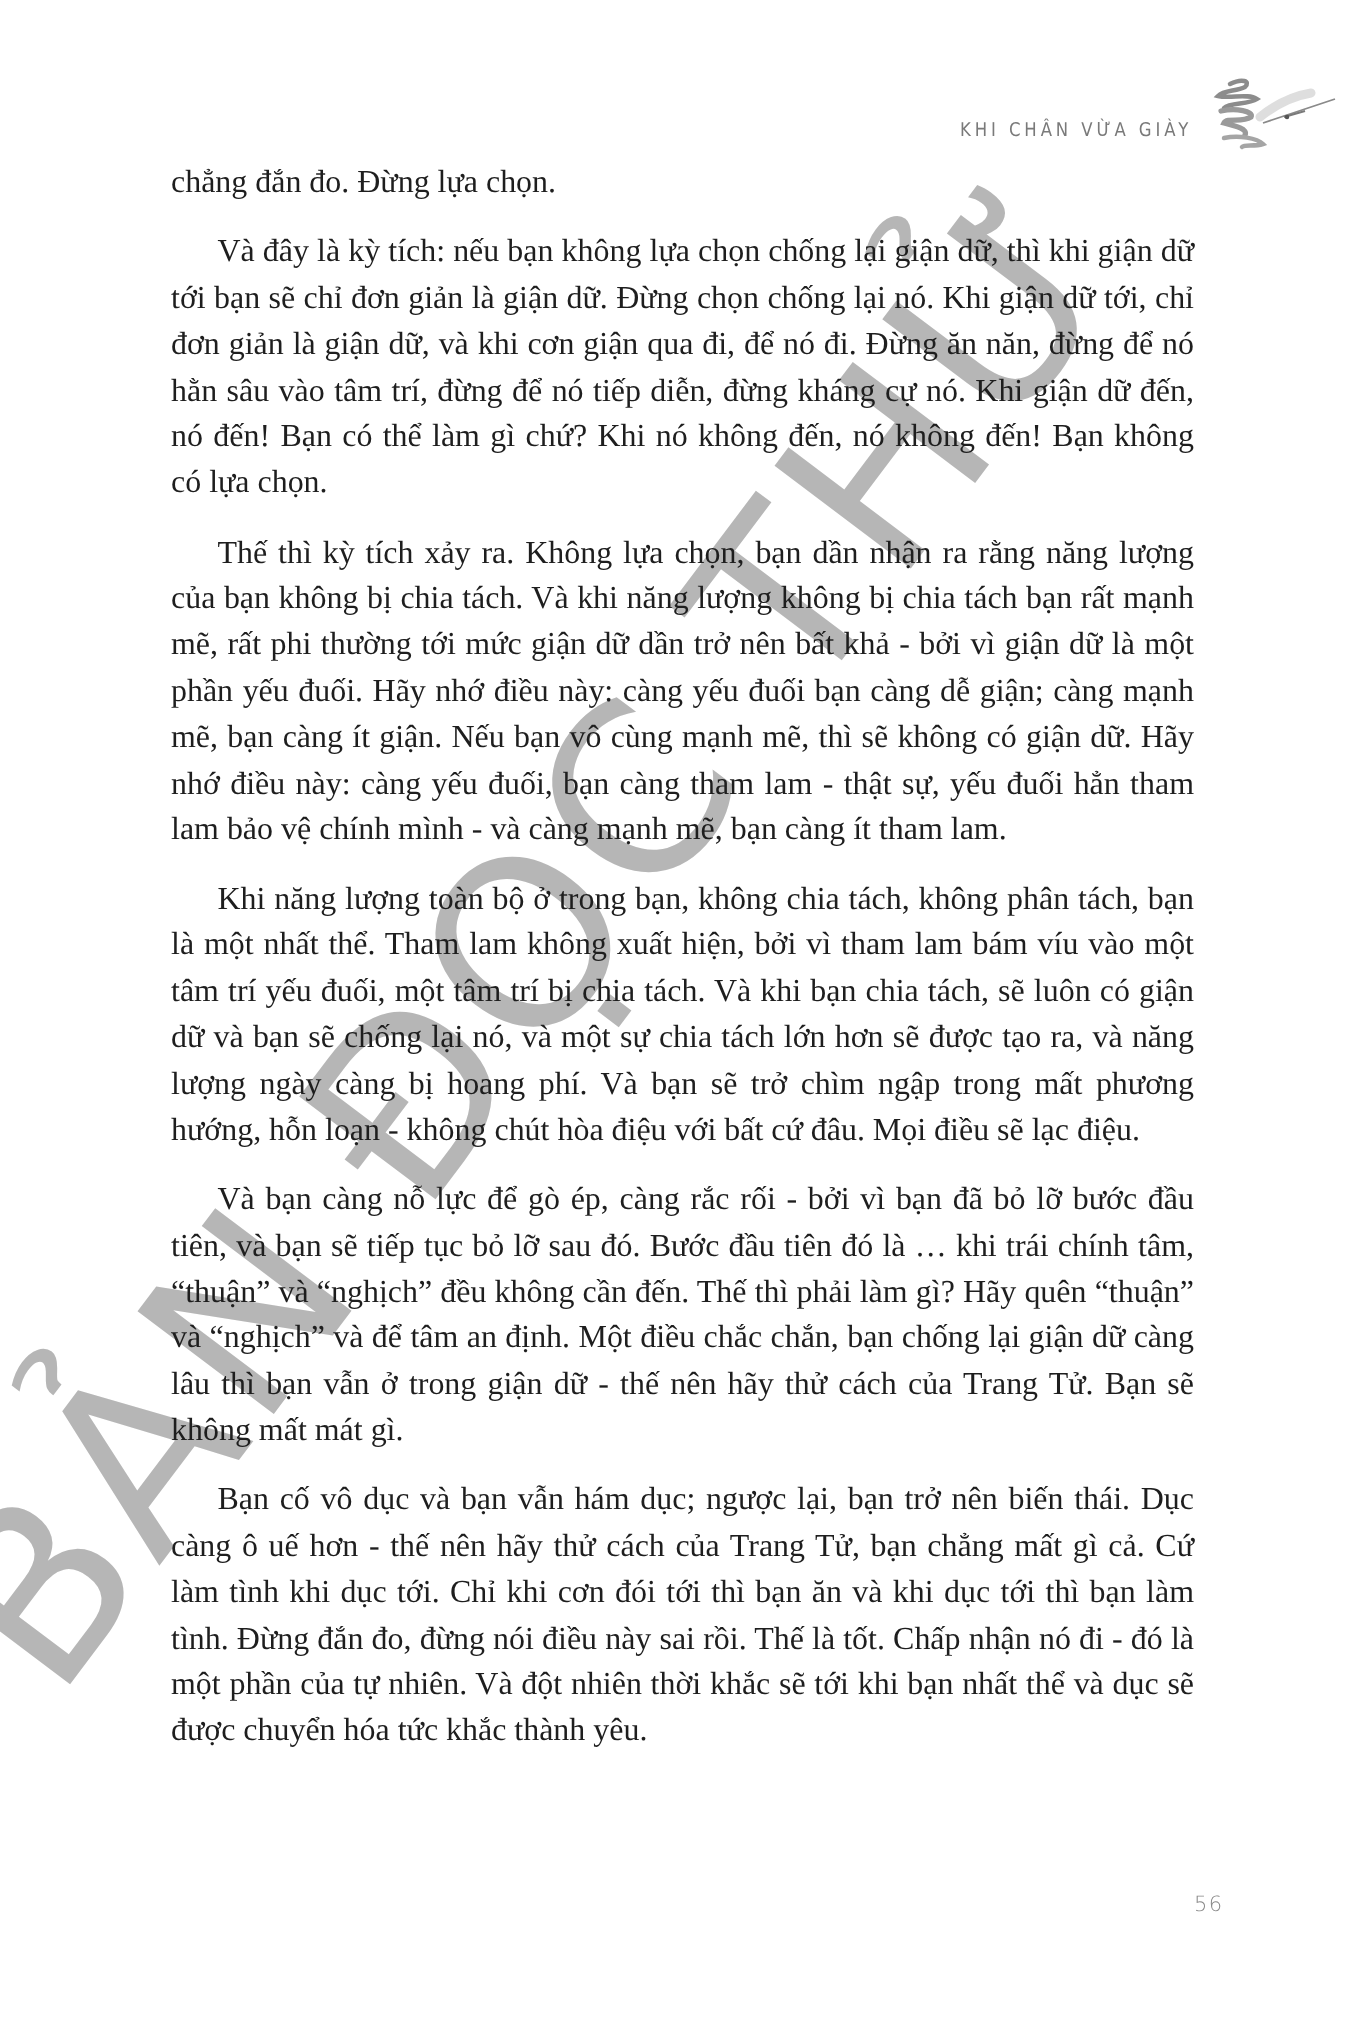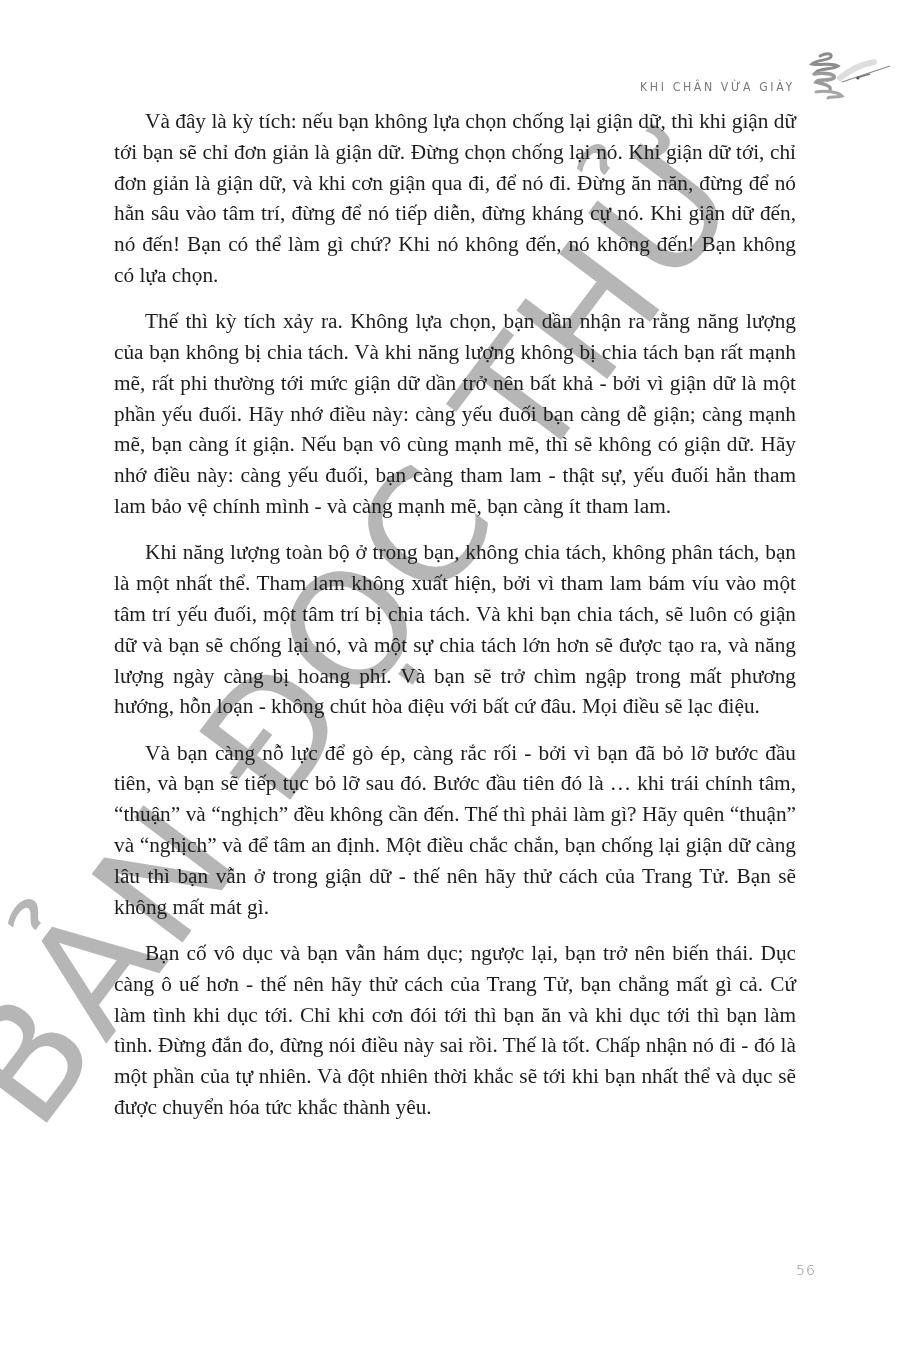--- a/index.html
+++ b/index.html
@@ -115,20 +115,21 @@
       <path d="M50 30 C60 22, 72 16, 84 14" stroke="#c8c8c8" stroke-width="6" fill="none" stroke-linecap="round" opacity="0.6"></path>
       <path d="M52 34 L70 28 L88 22 L100 18" stroke="#8a8a8a" stroke-width="1.2" fill="none"></path>
       <path d="M66 30 L80 26" stroke="#7a7a7a" stroke-width="1.5" fill="none"></path>
       <circle cx="68" cy="30" r="1.5" fill="#555"></circle>
     </svg>
   </div>
 
   <div class="watermark">BẢN ĐỌC THỬ</div>
 
   <div class="text-column">
+    <p class="continuation">chẳng đắn đo. Đừng lựa chọn.</p>
     <p>Và đây là kỳ tích: nếu bạn không lựa chọn chống lại giận dữ, thì khi giận dữ tới bạn sẽ chỉ đơn giản là giận dữ. Đừng chọn chống lại nó. Khi giận dữ tới, chỉ đơn giản là giận dữ, và khi cơn giận qua đi, để nó đi. Đừng ăn năn, đừng để nó hằn sâu vào tâm trí, đừng để nó tiếp diễn, đừng kháng cự nó. Khi giận dữ đến, nó đến! Bạn có thể làm gì chứ? Khi nó không đến, nó không đến! Bạn không có lựa chọn.</p>
     <p>Thế thì kỳ tích xảy ra. Không lựa chọn, bạn dần nhận ra rằng năng lượng của bạn không bị chia tách. Và khi năng lượng không bị chia tách bạn rất mạnh mẽ, rất phi thường tới mức giận dữ dần trở nên bất khả - bởi vì giận dữ là một phần yếu đuối. Hãy nhớ điều này: càng yếu đuối bạn càng dễ giận; càng mạnh mẽ, bạn càng ít giận. Nếu bạn vô cùng mạnh mẽ, thì sẽ không có giận dữ. Hãy nhớ điều này: càng yếu đuối, bạn càng tham lam - thật sự, yếu đuối hẳn tham lam bảo vệ chính mình - và càng mạnh mẽ, bạn càng ít tham lam.</p>
     <p>Khi năng lượng toàn bộ ở trong bạn, không chia tách, không phân tách, bạn là một nhất thể. Tham lam không xuất hiện, bởi vì tham lam bám víu vào một tâm trí yếu đuối, một tâm trí bị chia tách. Và khi bạn chia tách, sẽ luôn có giận dữ và bạn sẽ chống lại nó, và một sự chia tách lớn hơn sẽ được tạo ra, và năng lượng ngày càng bị hoang phí. Và bạn sẽ trở chìm ngập trong mất phương hướng, hỗn loạn - không chút hòa điệu với bất cứ đâu. Mọi điều sẽ lạc điệu.</p>
     <p>Và bạn càng nỗ lực để gò ép, càng rắc rối - bởi vì bạn đã bỏ lỡ bước đầu tiên, và bạn sẽ tiếp tục bỏ lỡ sau đó. Bước đầu tiên đó là … khi trái chính tâm, “thuận” và “nghịch” đều không cần đến. Thế thì phải làm gì? Hãy quên “thuận” và “nghịch” và để tâm an định. Một điều chắc chắn, bạn chống lại giận dữ càng lâu thì bạn vẫn ở trong giận dữ - thế nên hãy thử cách của Trang Tử. Bạn sẽ không mất mát gì.</p>
     <p>Bạn cố vô dục và bạn vẫn hám dục; ngược lại, bạn trở nên biến thái. Dục càng ô uế hơn - thế nên hãy thử cách của Trang Tử, bạn chẳng mất gì cả. Cứ làm tình khi dục tới. Chỉ khi cơn đói tới thì bạn ăn và khi dục tới thì bạn làm tình. Đừng đắn đo, đừng nói điều này sai rồi. Thế là tốt. Chấp nhận nó đi - đó là một phần của tự nhiên. Và đột nhiên thời khắc sẽ tới khi bạn nhất thể và dục sẽ được chuyển hóa tức khắc thành yêu.</p>
   </div>
 
   <div class="page-number">56</div>
 
 </div>

